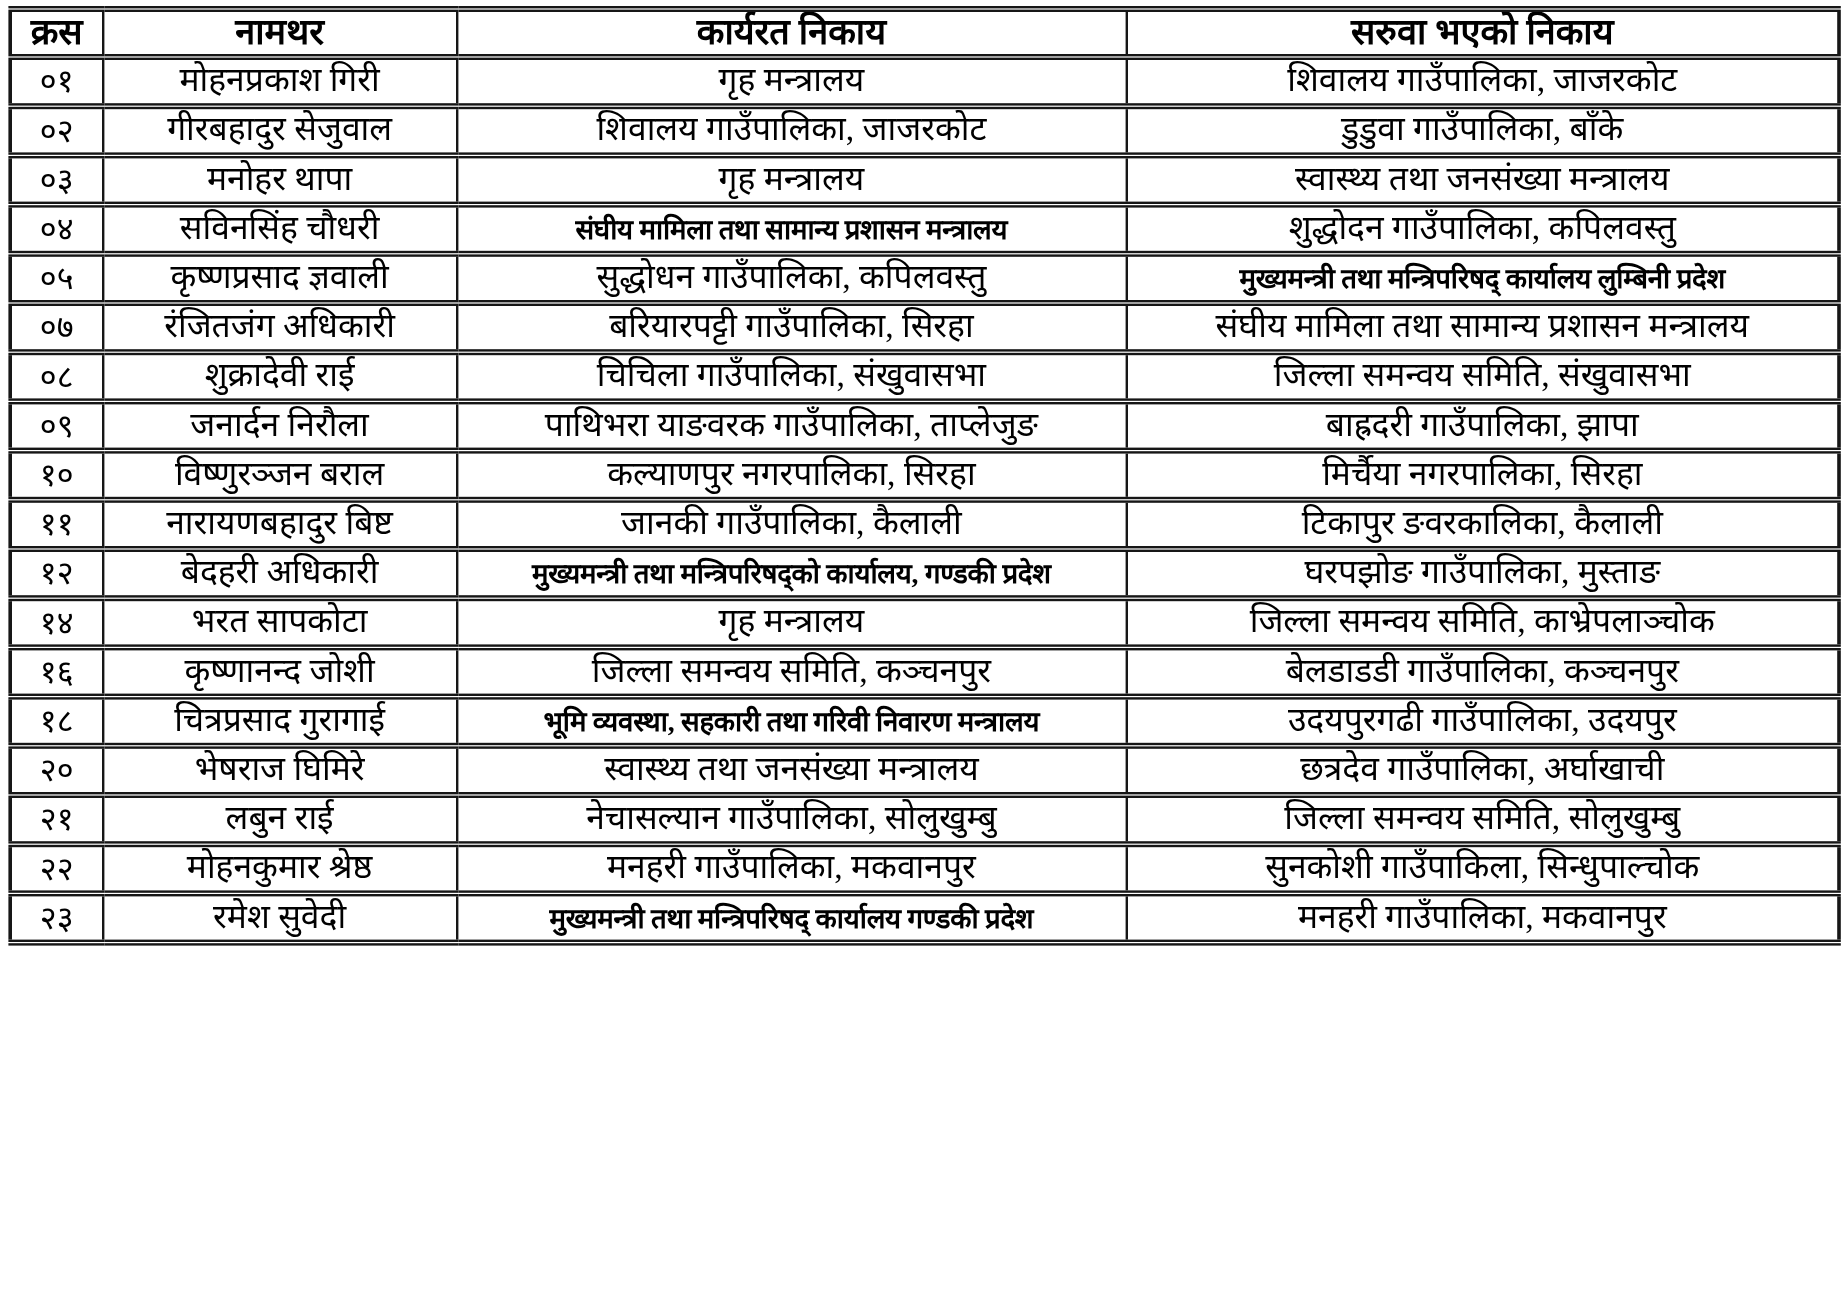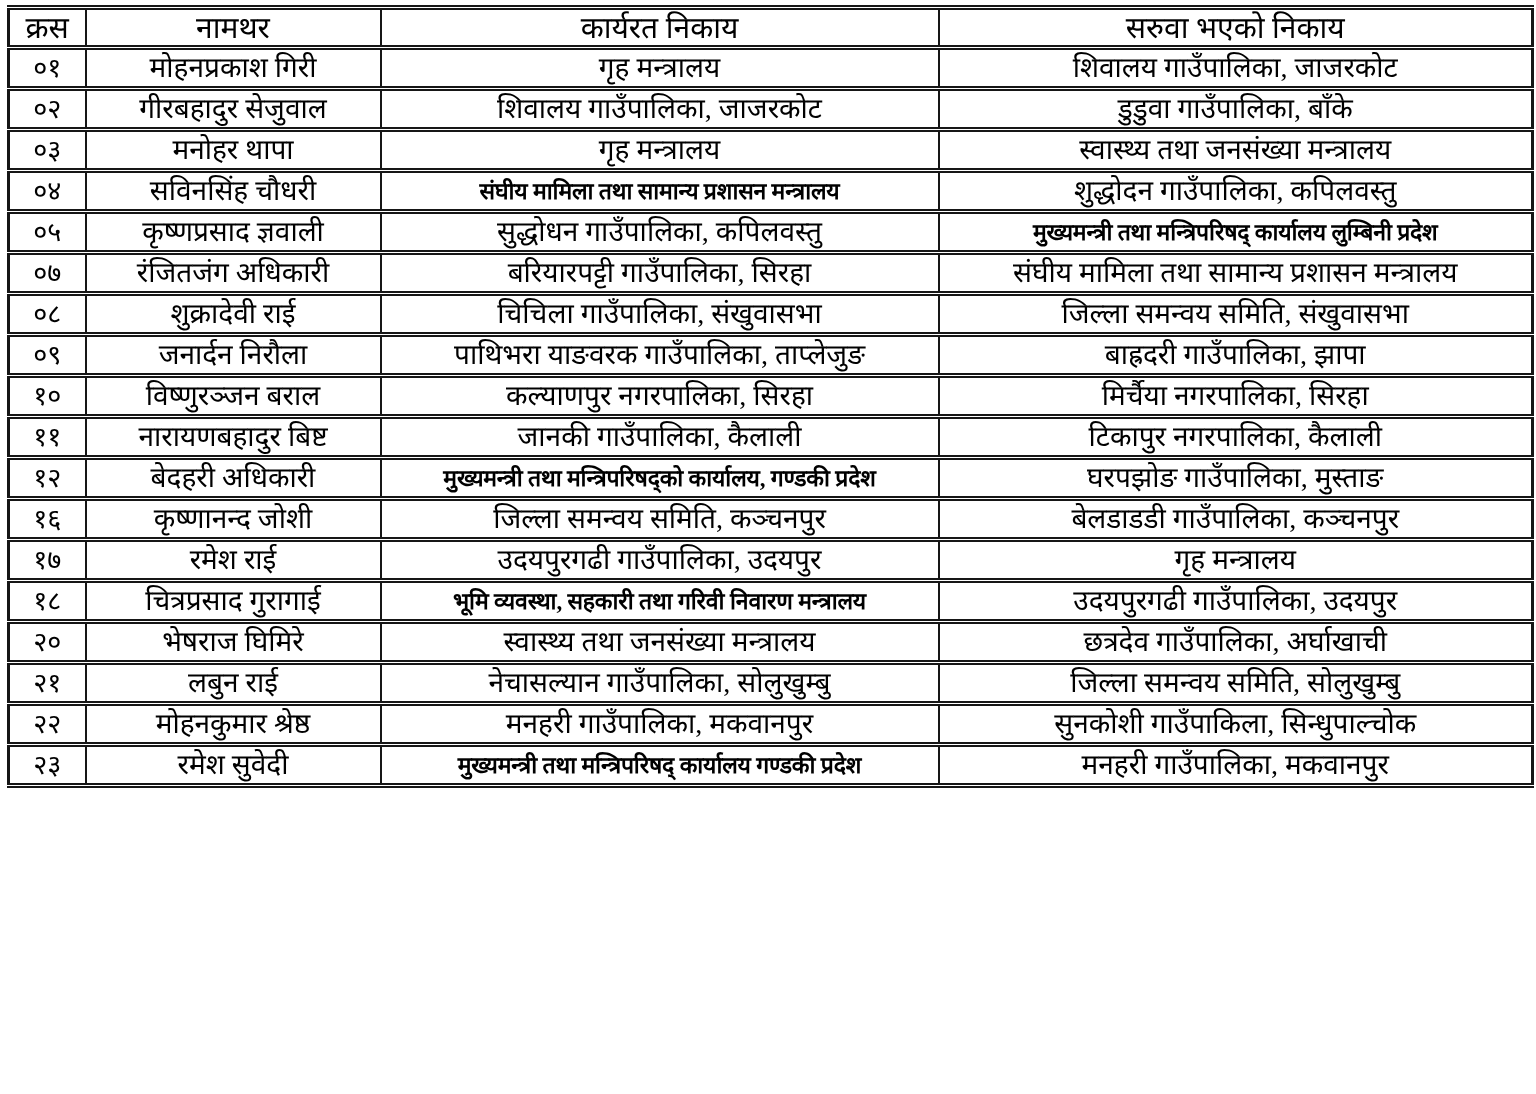--- a/index.html
+++ b/index.html
@@ -32,21 +32,21 @@
     border-bottom: 5px double #161616;
     text-align: center;
     vertical-align: middle;
     padding: 1px 4px;
     overflow: hidden;
     white-space: nowrap;
   }
   .transfer-table th {
     height: 33px;
     font-size: 30px;
-    font-weight: 400;
+    font-weight: 700;
     line-height: 1.0;
   }
   .transfer-table td {
     height: 34px;
     font-size: 28px;
     font-weight: 400;
     line-height: 1.0;
   }
   .transfer-table td.bold-cell {
     font-size: 23px;
@@ -128,39 +128,39 @@
         <tr>
           <td class="serial">१०</td>
           <td>विष्णुरञ्जन बराल</td>
           <td>कल्याणपुर नगरपालिका, सिरहा</td>
           <td>मिर्चैया नगरपालिका, सिरहा</td>
         </tr>
         <tr>
           <td class="serial">११</td>
           <td>नारायणबहादुर बिष्ट</td>
           <td>जानकी गाउँपालिका, कैलाली</td>
-          <td>टिकापुर नगरपालिका, कैलाली</td>
+          <td>टिकापुर ङवरकालिका, कैलाली</td>
         </tr>
         <tr>
           <td class="serial">१२</td>
           <td>बेदहरी अधिकारी</td>
           <td class="bold-cell">मुख्यमन्त्री तथा मन्त्रिपरिषद्को कार्यालय, गण्डकी प्रदेश</td>
           <td>घरपझोङ गाउँपालिका, मुस्ताङ</td>
         </tr>
         <tr>
+          <td class="serial">१४</td>
+          <td>भरत सापकोटा</td>
+          <td>गृह मन्त्रालय</td>
+          <td>जिल्ला समन्वय समिति, काभ्रेपलाञ्चोक</td>
+        </tr>
+        <tr>
           <td class="serial">१६</td>
           <td>कृष्णानन्द जोशी</td>
           <td>जिल्ला समन्वय समिति, कञ्चनपुर</td>
           <td>बेलडाडडी गाउँपालिका, कञ्चनपुर</td>
-        </tr>
-        <tr>
-          <td class="serial">१७</td>
-          <td>रमेश राई</td>
-          <td>उदयपुरगढी गाउँपालिका, उदयपुर</td>
-          <td>गृह मन्त्रालय</td>
         </tr>
         <tr>
           <td class="serial">१८</td>
           <td>चित्रप्रसाद गुरागाई</td>
           <td class="bold-cell">भूमि व्यवस्था, सहकारी तथा गरिवी निवारण मन्त्रालय</td>
           <td>उदयपुरगढी गाउँपालिका, उदयपुर</td>
         </tr>
         <tr>
           <td class="serial">२०</td>
           <td>भेषराज घिमिरे</td>

